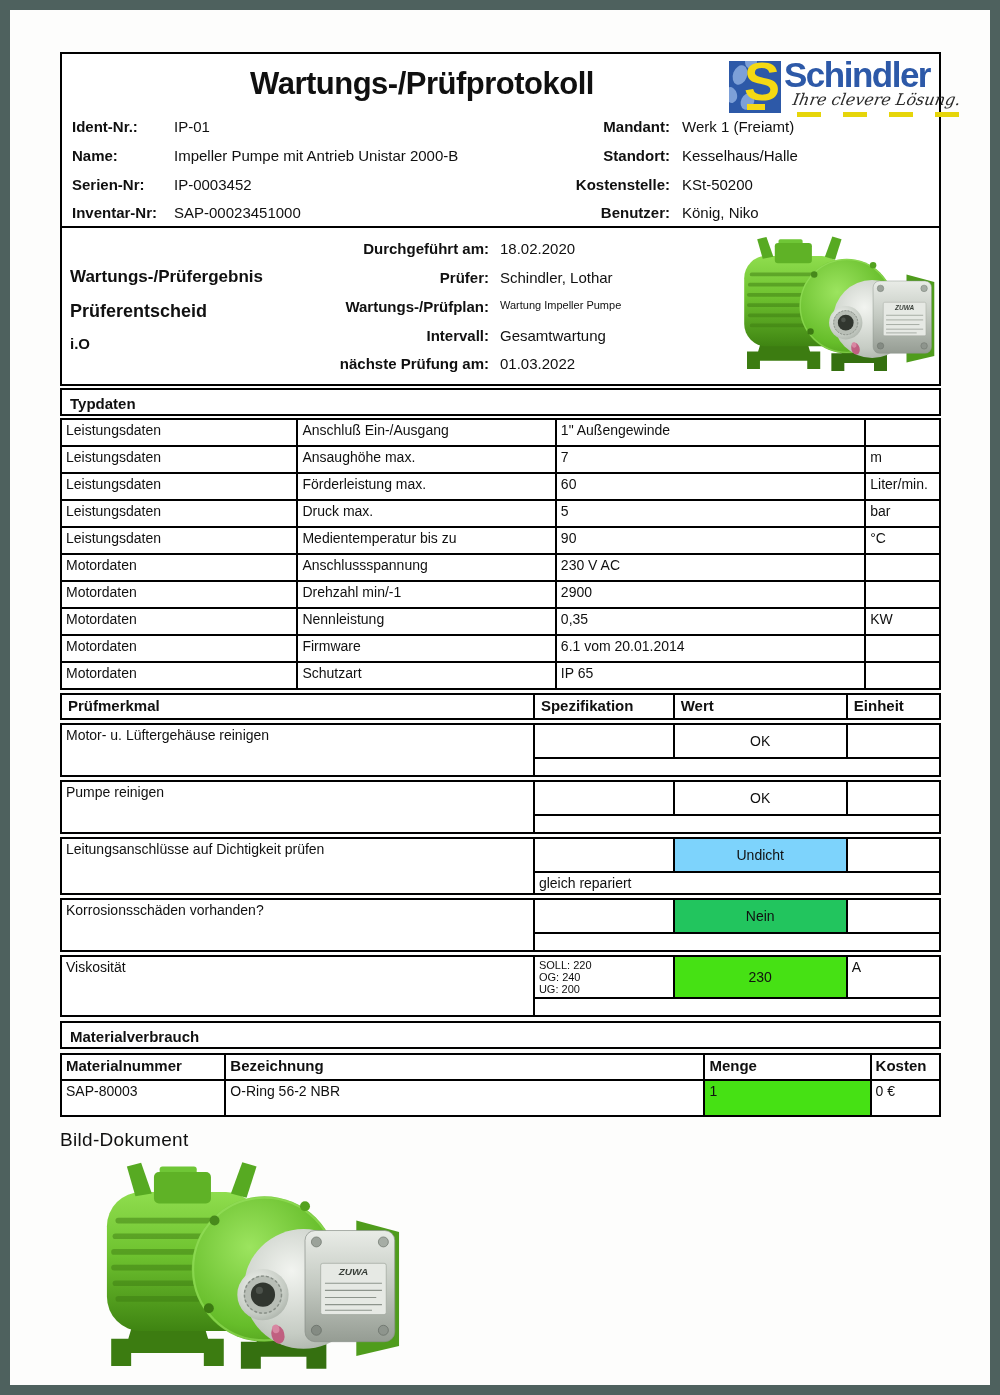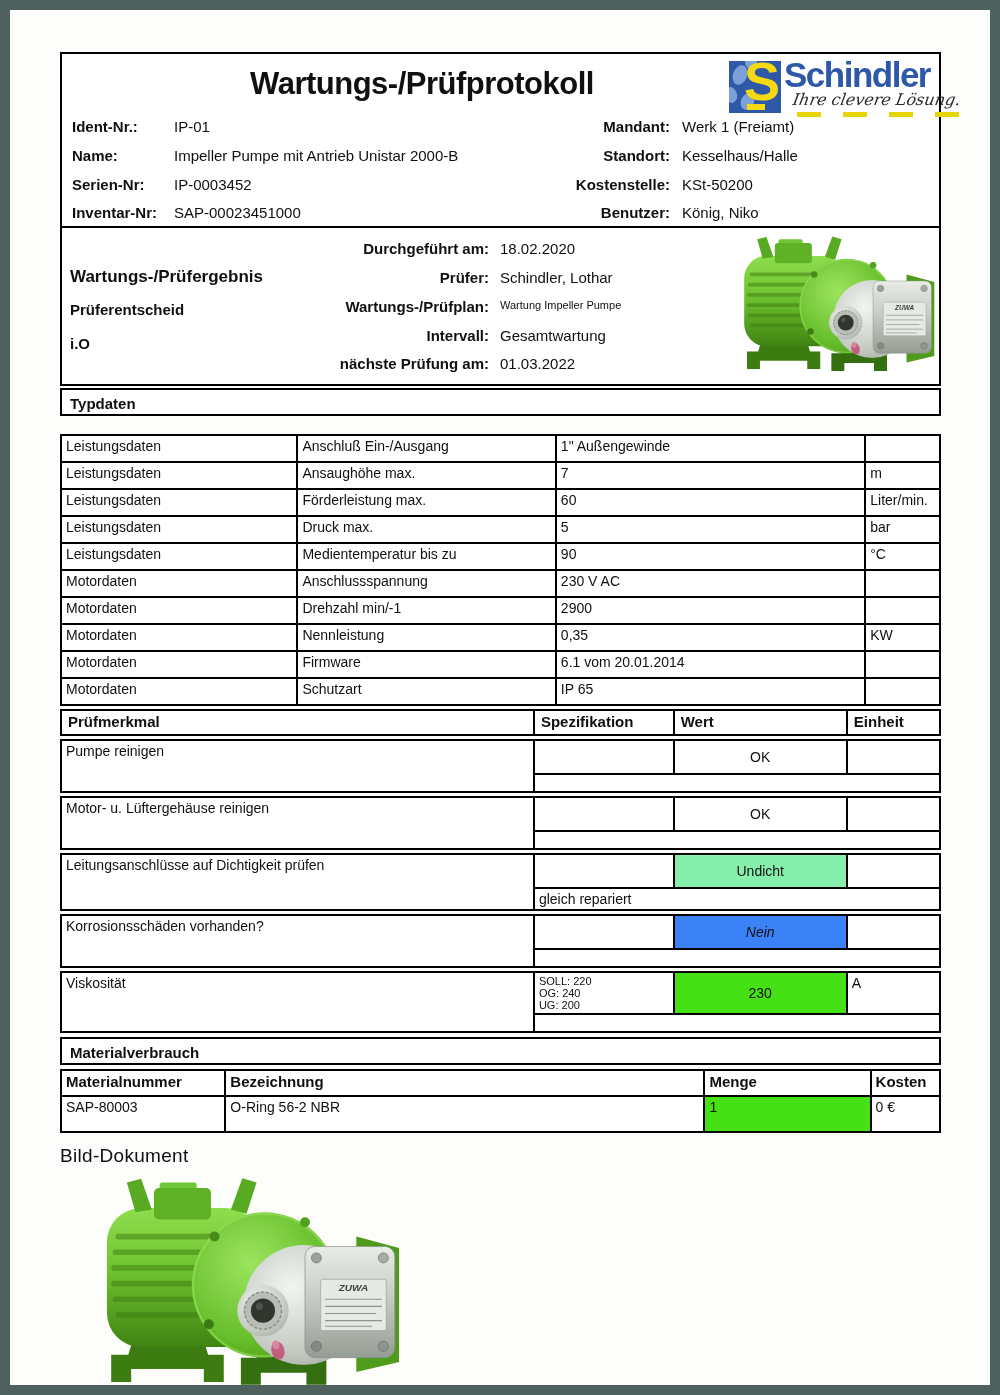--- a/index.html
+++ b/index.html
@@ -45,35 +45,35 @@
   .f-cell { position:absolute; font-size:15px; white-space:nowrap; }
   .f-label { font-weight:bold; }
   .fl { left:10px; }  .fv-l { left:112px; }
   .fr { left:430px; width:178px; text-align:right; } .fv-r { left:620px; }
   .r1 { top:64px; } .r2 { top:93px; } .r3 { top:122px; } .r4 { top:150px; }
 
   
   .result-box { position:relative; border:2px solid #000; border-top:none; height:158px; background:#fff; }
   .res-left { position:absolute; left:8px; width:240px; text-align:left; font-weight:bold; }
   .res-heading { top:39px; font-size:17px; }
-  .res-sub { top:73px; font-size:15px; }
+  .res-sub { top:73px; font-size:18px; }
   .res-verdict { top:107px; font-size:15px; }
   .res-label { position:absolute; left:150px; width:277px; text-align:right; font-weight:bold; font-size:15px; white-space:nowrap; }
   .res-value { position:absolute; left:438px; font-size:15px; white-space:nowrap; }
   .res-value.small { font-size:11px; padding-top:1px; }
   .rr1 { top:12px; } .rr2 { top:41px; } .rr3 { top:70px; } .rr4 { top:99px; } .rr5 { top:127px; }
   .result-pump { position:absolute; right:1px; top:2px; width:204px; height:152px; }
 
   
   .section-head { border:2px solid #000; margin-top:2px; height:28px; font-weight:bold;
     font-size:15px; padding:5px 0 0 8px; background:#fff; }
   table { border-collapse:collapse; width:100%; table-layout:fixed; background:#fff; }
   td, th { border:2px solid #000; font-size:14px; padding:2px 4px; vertical-align:top; text-align:left; }
   th { font-weight:bold; font-size:15px; }
-  .typ-table { margin-top:18px; }
+  .typ-table { margin-top:2px; }
   .typ-table td { height:27px; }
   .pf-head-table { margin-top:3px; } .pf-head-table th { height:25px; padding-left:6px; }
   .pf-group { margin-top:3px; }
   .pf-main td { height:34px; }
   .pf-main .tall { height:42px; }
   .pf-sub td { height:18px;margin-left:35px; }
   .pf-val { text-align:center; vertical-align:middle; }
   .spec-small div { font-size:11px; line-height:12px; white-space:nowrap; }
   .mat-head-table { margin-top:4px; } .mat-head-table th { height:26px; }
   .mat-table { margin-top:-2px; } .mat-table td { height:36px; }
@@ -315,41 +315,41 @@
 
     <table class="pf-group">
       <colgroup>
           <col style="width:53.8%">
           <col style="width:15.9%">
           <col style="width:19.7%">
           <col style="width:10.6%">
         </colgroup>
       <tbody>
         <tr class="pf-main">
-          <td rowspan="2">Pumpe reinigen</td>
+          <td rowspan="2">Motor- u. Lüftergehäuse reinigen</td>
           <td></td>
           <td class="pf-val">OK</td>
           <td></td>
         </tr>
         <tr class="pf-sub">
           <td colspan="3"></td>
         </tr>
       </tbody>
     </table>
 
     <table class="pf-group">
       <colgroup>
           <col style="width:53.8%">
           <col style="width:15.9%">
           <col style="width:19.7%">
           <col style="width:10.6%">
         </colgroup>
       <tbody>
         <tr class="pf-main">
-          <td rowspan="2">Motor- u. Lüftergehäuse reinigen</td>
+          <td rowspan="2">Pumpe reinigen</td>
           <td></td>
           <td class="pf-val">OK</td>
           <td></td>
         </tr>
         <tr class="pf-sub">
           <td colspan="3"></td>
         </tr>
       </tbody>
     </table>
 
@@ -357,41 +357,41 @@
       <colgroup>
           <col style="width:53.8%">
           <col style="width:15.9%">
           <col style="width:19.7%">
           <col style="width:10.6%">
         </colgroup>
       <tbody>
         <tr class="pf-main">
           <td rowspan="2">Leitungsanschlüsse auf Dichtigkeit prüfen</td>
           <td></td>
-          <td class="pf-val" style="background-color: #86efac;">Undicht</td>
+          <td class="pf-val" style="background-color: #7dd3fc;">Undicht</td>
           <td></td>
         </tr>
         <tr class="pf-sub">
           <td colspan="3">gleich repariert</td>
         </tr>
       </tbody>
     </table>
 
     <table class="pf-group">
       <colgroup>
           <col style="width:53.8%">
           <col style="width:15.9%">
           <col style="width:19.7%">
           <col style="width:10.6%">
         </colgroup>
       <tbody>
         <tr class="pf-main">
           <td rowspan="2">Korrosionsschäden vorhanden?</td>
           <td></td>
-          <td class="pf-val" style="background-color: #3b82f6; font-style: italic;">Nein</td>
+          <td class="pf-val" style="background-color: #22c55e;">Nein</td>
           <td></td>
         </tr>
         <tr class="pf-sub">
           <td colspan="3"></td>
         </tr>
       </tbody>
     </table>
 
     <table class="pf-group">
       <colgroup>

